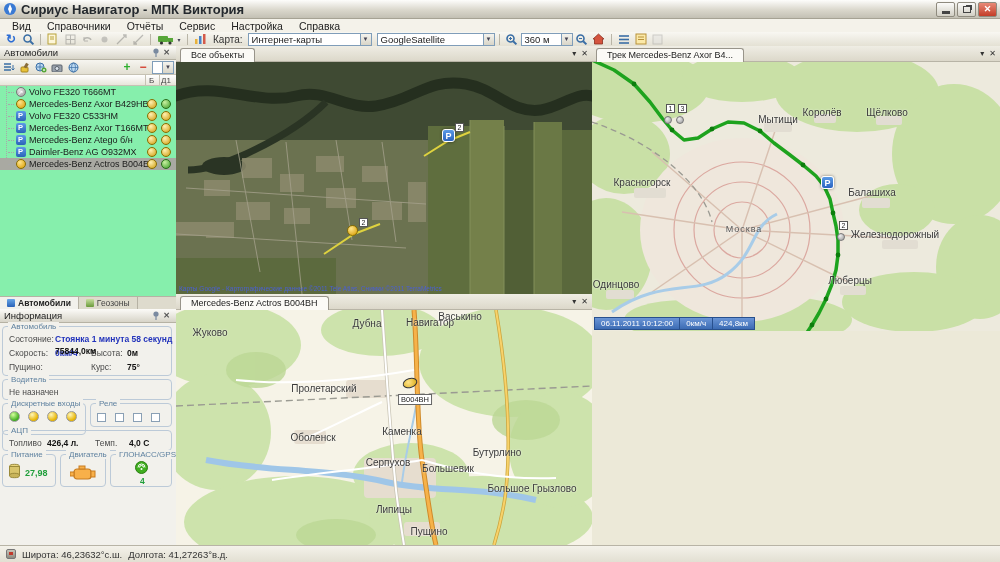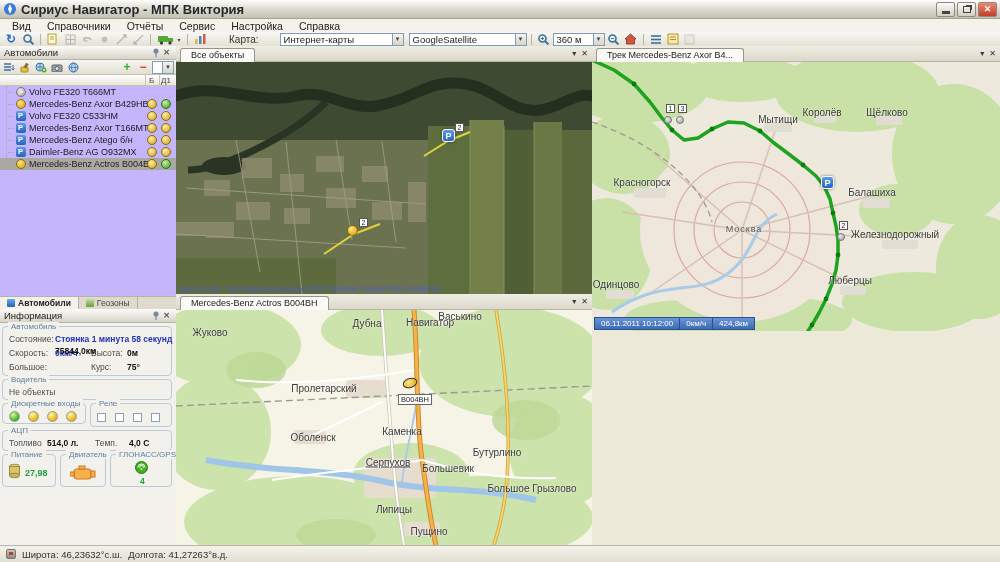--- a/index.html
+++ b/index.html
@@ -19,40 +19,40 @@
 .restglyph{width:8px;height:7px;border:1px solid #444;box-shadow:2px -2px 0 -1px #444;}
 
 .menubar{position:absolute;left:0;top:19px;width:1000px;height:13px;background:#f4f2ea;display:flex;align-items:center;padding-left:4px;}
 .mitem{padding:0 8px;font-size:10.5px;color:#222;}
 
 .toolbar{position:absolute;left:0;top:32px;width:1000px;height:15px;background:linear-gradient(#f8f7f2,#e4e1d4);
  border-bottom:1px solid #c6c2b4;display:flex;align-items:center;padding-left:3px;gap:1px;}
 .tbtn{height:14px;min-width:16px;display:flex;align-items:center;justify-content:center;border-radius:2px;}
 .tbtn.dis{opacity:.35;filter:grayscale(1);}
 .tsep{width:1px;height:11px;background:#b9b5a7;margin:0 3px;}
-.tlabel{font-size:10px;color:#333;margin:0 20px;}
+.tlabel{font-size:10px;color:#333;margin:0 4px;}
 .combo{height:13px;background:#fff;border:1px solid #7f9db9;display:flex;align-items:center;font-size:9.5px;color:#222;}
 .cv{flex:1;padding-left:3px;overflow:hidden;white-space:nowrap;}
 .ca{width:11px;height:100%;background:linear-gradient(#f4f3ee,#d8d5c8);border-left:1px solid #7f9db9;
  display:flex;align-items:center;justify-content:center;font-size:6px;color:#445;}
 .gref{color:#2b6cd4;font-size:12px;font-weight:bold;line-height:10px;}
 
 
 .leftcol{position:absolute;left:0;top:46px;width:176px;height:499px;background:#f2f1ec;border-right:1px solid #aba796;}
 .phdr{position:absolute;left:0;width:176px;height:14px;background:linear-gradient(#fcfbf8,#d7d4c8);
  border-bottom:1px solid #b6b2a4;display:flex;align-items:center;padding:0 4px;}
 .phdr-t{flex:1;font-size:9.5px;color:#222;}
 .ph-ic{width:11px;display:flex;justify-content:center;align-items:center;font-size:8px;color:#555;font-weight:bold;}
 .vtoolbar{position:absolute;left:0;top:14px;width:176px;height:15px;background:linear-gradient(#f6f5f0,#e2dfd2);
  border-bottom:1px solid #c6c2b4;display:flex;align-items:center;padding:0 2px;gap:2px;}
 .vtb{width:14px;height:13px;display:flex;align-items:center;justify-content:center;font-size:10px;}
 .vcolhdr{position:absolute;left:0;top:29px;width:176px;height:11px;background:linear-gradient(#fff,#e8e5da);
  border-bottom:1px solid #c6c2b4;font-size:8px;color:#444;}
 .vch{position:absolute;top:1px;}
-.vlist{position:absolute;left:0;top:40px;width:176px;height:256px;background:#c4b5fd;overflow:hidden;}
+.vlist{position:absolute;left:0;top:40px;width:176px;height:256px;background:#86efac;overflow:hidden;}
 .vlist::before{content:'';position:absolute;left:6px;top:0;height:82px;border-left:1px dotted #a8a8a8;}
 .vrow{position:relative;height:12px;display:flex;align-items:center;padding-left:8px;}
 .vrow.sel{background:#a9a9a2;}
 .tree{width:6px;height:1px;border-top:1px dotted #a8a8a8;margin-right:1px;}
 .vicon{width:11px;height:10px;margin-right:3px;display:inline-flex;align-items:center;justify-content:center;flex:none;}
 .ic-bluep{width:10px;height:10px;border-radius:2px;background:linear-gradient(#5d9ae8,#2a62b8);color:#fff;
  font-size:7.5px;font-weight:bold;text-align:center;line-height:10px;}
 .ic-yellow{width:10px;height:10px;border-radius:50%;background:radial-gradient(circle at 35% 30%,#ffe48a,#d89c00);border:1px solid #8a6d00;}
 .ic-gray{width:10px;height:10px;border-radius:50%;background:radial-gradient(circle at 35% 30%,#e8e8e8,#9a9a9a);border:1px solid #777;
  color:#fff;font-size:7px;text-align:center;line-height:9px;}
@@ -403,41 +403,41 @@
 
   <div class="infobox">
     <div class="grp" style="left:2px;top:3px;width:170px;height:50px">
       <span class="lg">Автомобиль</span>
       <span class="lbl" style="left:6px;top:7px">Состояние:</span>
       <span class="val blue" style="left:52px;top:7px">Стоянка 1 минута 58 секунд</span>
       <span class="lbl" style="left:6px;top:21px">Скорость:</span>
       <span class="val blue" style="left:52px;top:21px">0км/ч</span>
       <span class="lbl" style="left:88px;top:21px">Высота:</span>
       <span class="val" style="left:124px;top:21px">0м</span>
-      <span class="lbl" style="left:6px;top:35px">Большое:</span>
+      <span class="lbl" style="left:6px;top:35px">Пущино:</span>
       <span class="val" style="left:52px;top:19px">75844,0км</span>
       <span class="lbl" style="left:88px;top:35px">Курс:</span>
       <span class="val" style="left:124px;top:35px">75°</span>
     </div>
     <div class="grp" style="left:2px;top:56px;width:170px;height:21px">
       <span class="lg">Водитель</span>
-      <span class="lbl" style="left:6px;top:7px">Не объекты</span>
-    </div>
-    <div class="grp" style="left:2px;top:80px;width:84px;height:21px">
+      <span class="lbl" style="left:6px;top:7px">Не назначен</span>
+    </div>
+    <div class="grp" style="left:2px;top:80px;width:84px;height:32px">
       <span class="lg">Дискретные входы</span>
       <span id="ledRow" style="position:absolute;left:6px;top:7px;white-space:nowrap"><span class="led green"></span><span class="led yellow"></span><span class="led yellow"></span><span class="led yellow"></span></span>
     </div>
     <div class="grp" style="left:90px;top:80px;width:82px;height:24px">
       <span class="lg">Реле</span>
       <span id="chkRow" style="position:absolute;left:6px;top:8px;white-space:nowrap"><span class="chk"></span><span class="chk"></span><span class="chk"></span><span class="chk"></span></span>
     </div>
     <div class="grp" style="left:2px;top:107px;width:170px;height:21px">
       <span class="lg">АЦП</span>
       <span class="lbl" style="left:6px;top:7px">Топливо</span>
-      <span class="val" style="left:44px;top:7px">514,0 л.</span>
+      <span class="val" style="left:44px;top:7px">426,4 л.</span>
       <span class="lbl" style="left:92px;top:7px">Темп.</span>
       <span class="val" style="left:126px;top:7px">4,0 С</span>
     </div>
     <div class="grp" style="left:2px;top:131px;width:54px;height:33px">
       <span class="lg">Питание</span>
       <span style="position:absolute;left:5px;top:8px">
         <svg width="13" height="16">
             <ellipse cx="6.5" cy="3.5" rx="5" ry="2.2" fill="#e8d47a" stroke="#9a8a3a"></ellipse>
             <rect x="1.5" y="3.5" width="10" height="9" fill="#d8c46a" stroke="#9a8a3a"></rect>
             <ellipse cx="6.5" cy="12.5" rx="5" ry="2.2" fill="#c8b45a" stroke="#9a8a3a"></ellipse>
@@ -577,21 +577,21 @@
     </g>
   </svg>
   <div id="roadOv" style="position:absolute;left:0;top:0;width:100%;height:100%">
       <div class="mlabel" style="left: 191px; top: 13px;">Дубна</div>
       <div class="mlabel" style="left: 254px; top: 12px;">Навигатор</div>
       <div class="mlabel" style="left: 284px; top: 6px;">Васькино</div>
       <div class="mlabel" style="left: 34px; top: 22px;">Жуково</div>
       <div class="mlabel" style="left: 148px; top: 78px;">Пролетарский</div>
       <div class="mlabel" style="left: 226px; top: 121px;">Каменка</div>
       <div class="mlabel" style="left: 137px; top: 127px;">Оболенск</div>
-      <div class="mlabel" style="left: 212px; top: 152px; text-decoration: underline;">Серпухов</div>
+      <div class="mlabel" style="left: 212px; top: 152px;">Серпухов</div>
       <div class="mlabel" style="left: 272px; top: 158px;">Большевик</div>
       <div class="mlabel" style="left: 321px; top: 142px;">Бутурлино</div>
       <div class="mlabel" style="left: 356px; top: 178px;">Большое Грызлово</div>
       <div class="mlabel" style="left: 218px; top: 199px;">Липицы</div>
       <div class="mlabel" style="left: 253px; top: 221px;">Пущино</div>
       <div class="voval" style="left: 234px; top: 73px;"></div>
       <div class="plate" style="left: 239px; top: 84px;">В004ВН</div>
     </div>
 </div>
 

